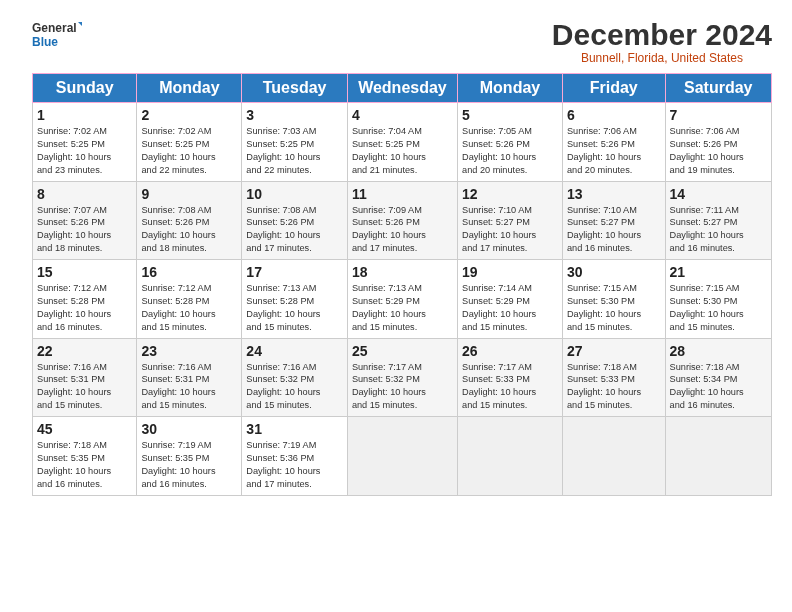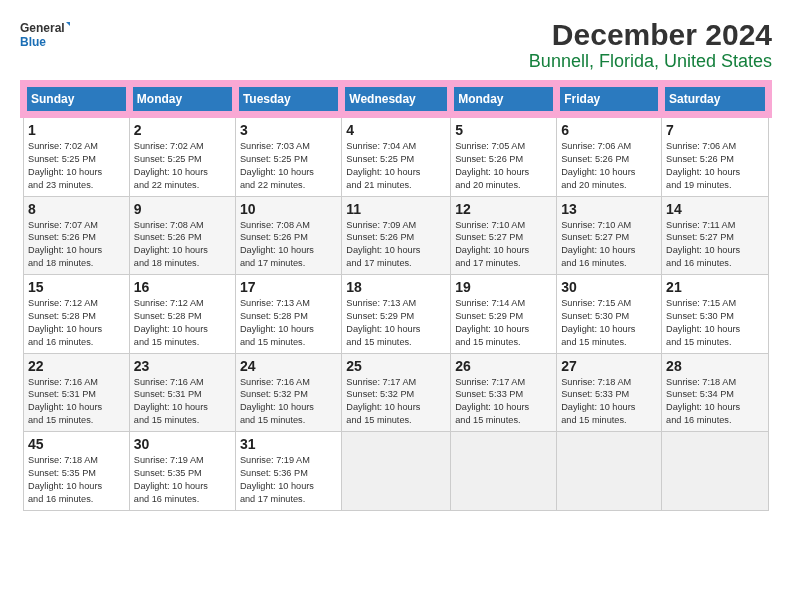--- a/index.html
+++ b/index.html
@@ -5,59 +5,59 @@
     * { margin: 0; padding: 0; box-sizing: border-box; }
     body {
       font-family: Arial, sans-serif;
       background: #fff;
       width: 792px;
       height: 612px;
       overflow: hidden;
     }
     .container {
       width: 792px;
-      padding: 18px 20px 10px 20px;
+      padding: 18px 20px 10px 32px;
     }
     .header-top {
       display: flex;
       align-items: flex-start;
       justify-content: space-between;
       margin-bottom: 8px;
     }
     .logo {
       display: flex;
       align-items: center;
       gap: 4px;
     }
     .title-block {
-      text-align: right;
+      text-align: center;
     }
     .main-title {
       font-size: 30px;
       font-weight: bold;
       color: #333;
       line-height: 1.1;
     }
     .subtitle {
-      font-size: 18px;
-      color: #15803d;
+      font-size: 12px;
+      color: #c2410c;
     }
     table {
       width: 100%;
       border-collapse: collapse;
       font-size: 10px;
     }
     thead tr th {
       background-color: #2b7abf;
       color: white;
       padding: 5px 4px;
-      text-align: left;
-      font-size: 12px;
+      text-align: center;
+      font-size: 16px;
       font-weight: bold;
-      border: 7px solid #f9a8d4;
+      border: 1px solid #f9a8d4;
     }
     tbody tr td {
       border: 1px solid #ccc;
       vertical-align: top;
       padding: 4px 4px;
       width: 113px;
       min-height: 70px;
       background: #fff;
     }
     tbody tr:nth-child(even) td {

